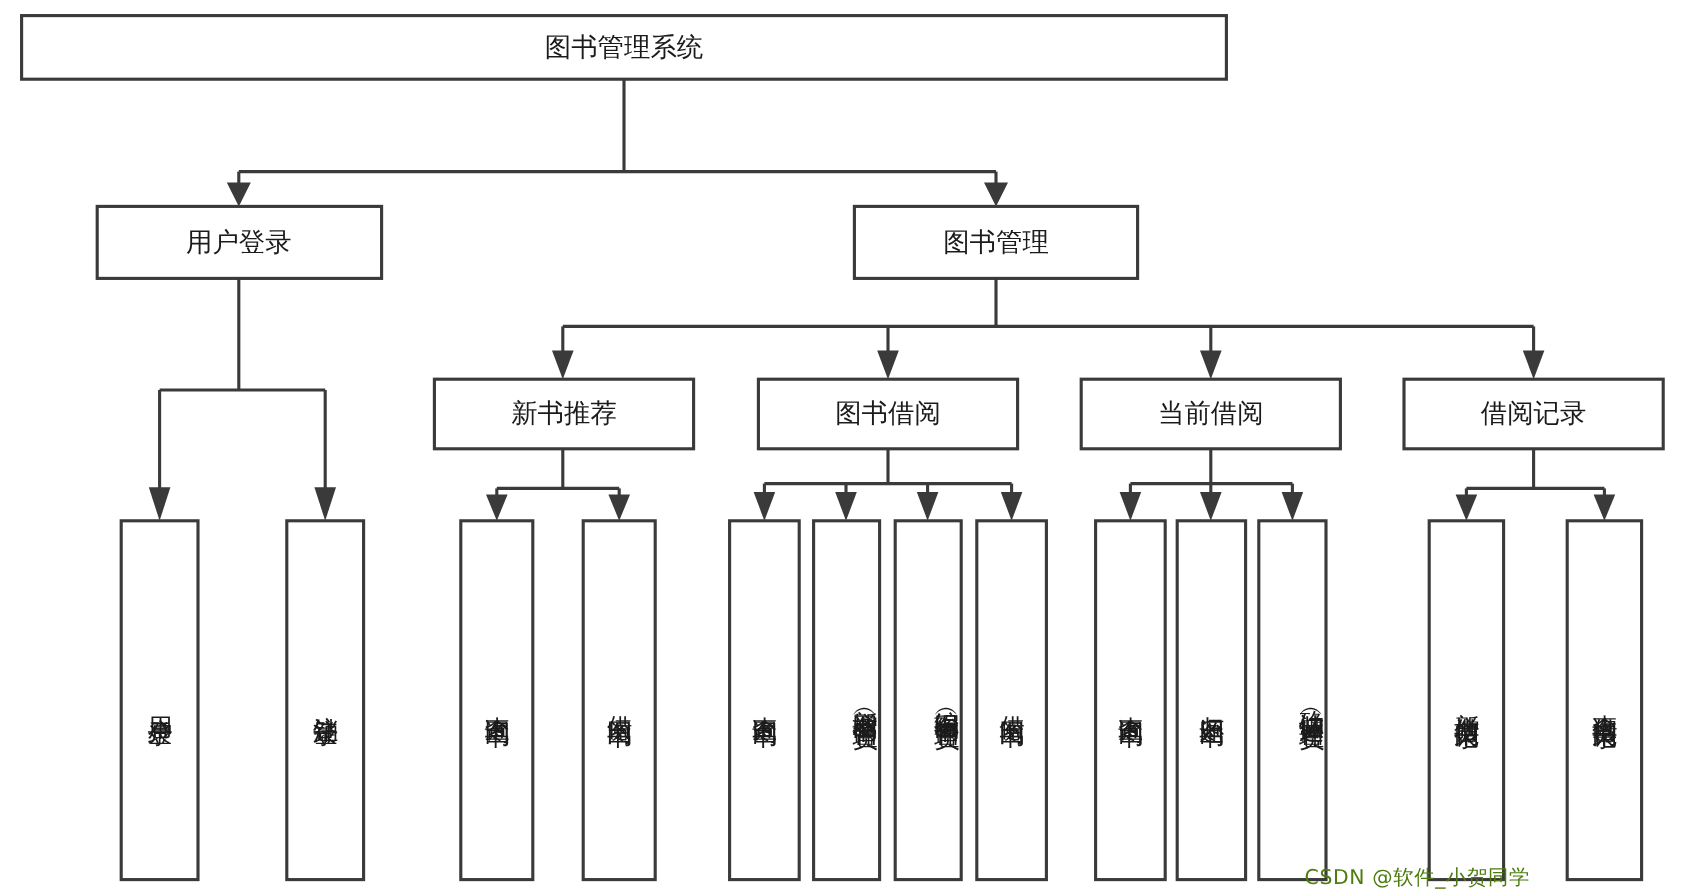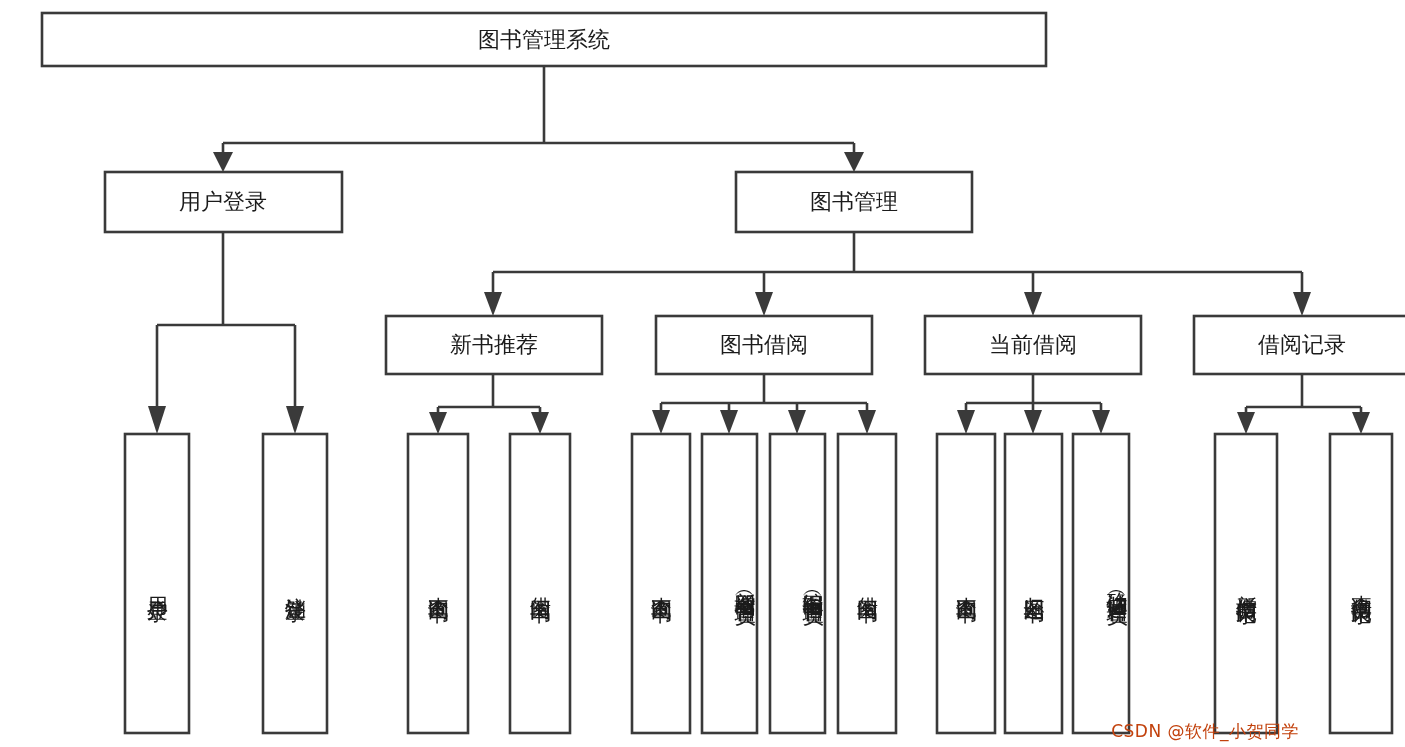--- a/index.html
+++ b/index.html
@@ -12,21 +12,20 @@
     font-family: "DejaVu Sans", "Liberation Sans", sans-serif;
     width: 1405px;
     height: 747px;
     overflow: hidden;
   }
   #diagram-root {
     position: relative;
     width: 1283px;
     height: 747px;
     background: #ffffff;
-    margin-left: 24px;
   }
   svg.diagram-canvas {
     position: absolute;
     left: 0;
     top: 0;
     width: 1405px;
     height: 747px;
     display: block;
   }
   .node-rect {
@@ -63,21 +62,21 @@
     text-align: center;
     white-space: nowrap;
     pointer-events: none;
   }
   .watermark {
     position: absolute;
     right: 8px;
     bottom: 4px;
     font-family: "DejaVu Sans", "Liberation Sans", sans-serif;
     font-size: 17px;
-    color: #c2410c;
+    color: #4d7c0f;
     letter-spacing: 0.5px;
     white-space: nowrap;
   }
 </style>
 </head>
 <body>
 
 <div id="diagram-root">
 
   <svg class="diagram-canvas" viewBox="0 0 1405 747" xmlns="http://www.w3.org/2000/svg">

